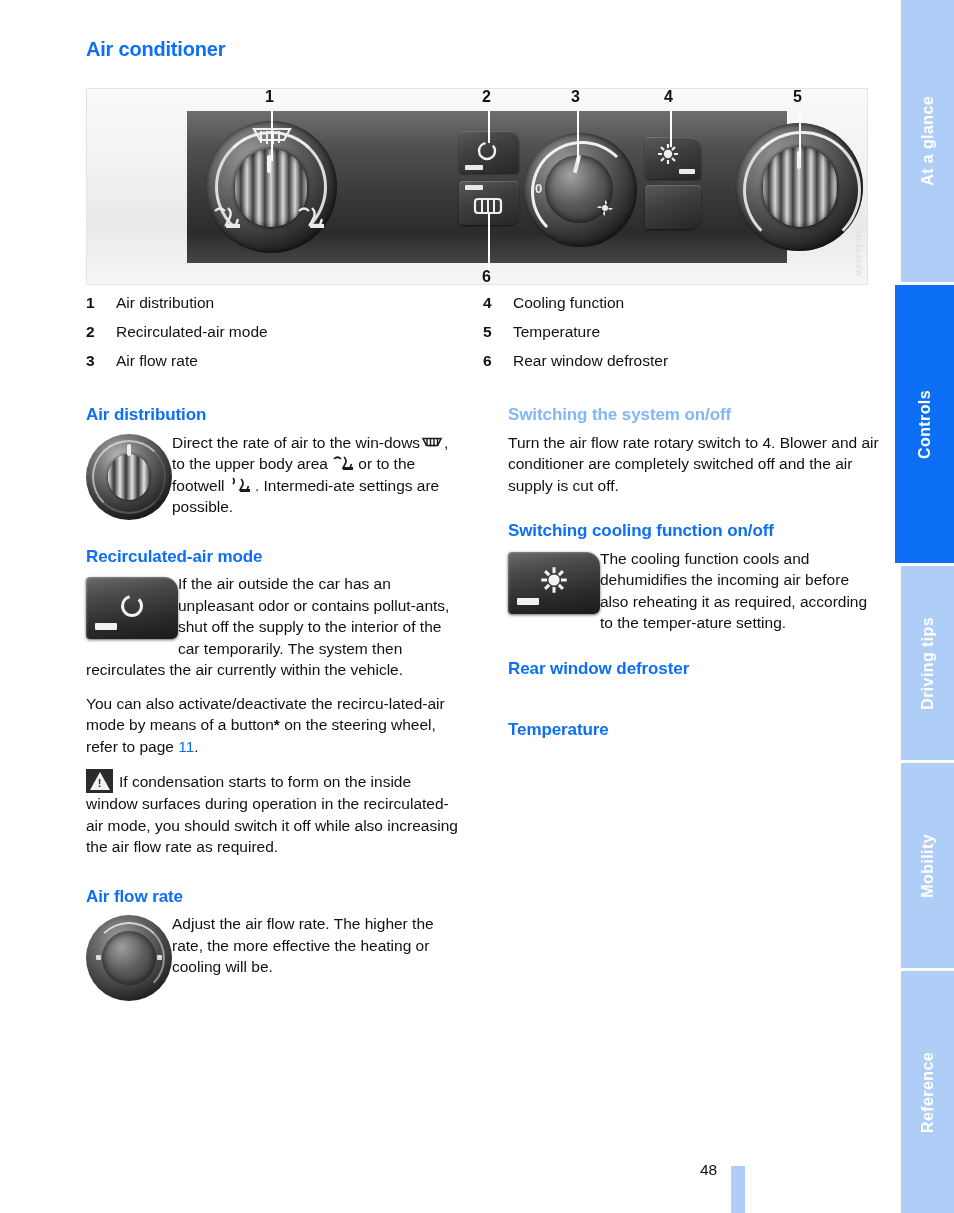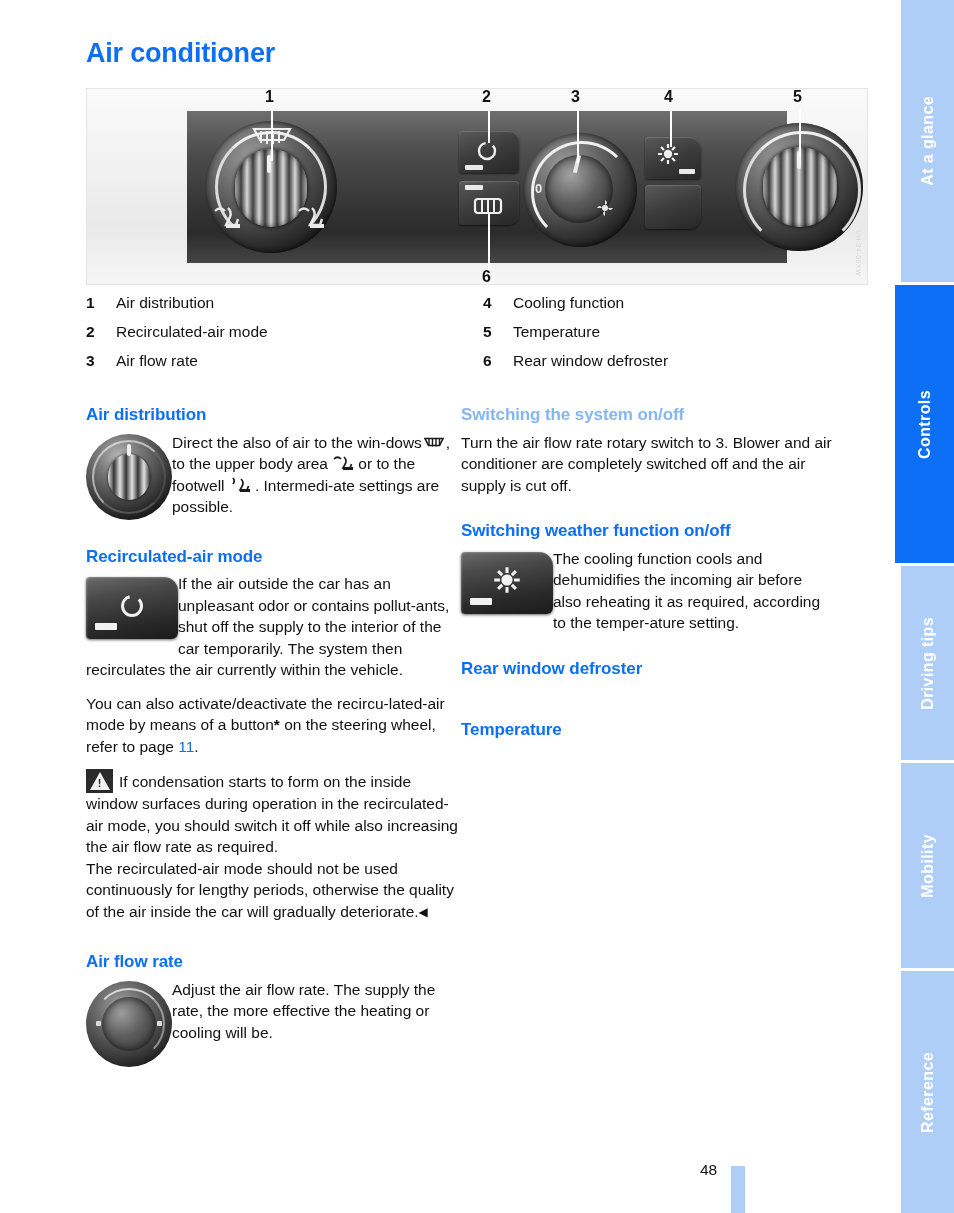--- a/index.html
+++ b/index.html
@@ -55,21 +55,21 @@
     left: 0;
     top: 0;
     width: 895px;
     height: 1213px;
   }
 
   .page-title {
     position: absolute;
     left: 86px;
     top: 38px;
-    font-size: 27px;
+    font-size: 20px;
     font-weight: bold;
     color: #0c6ff5;
     letter-spacing: -0.2px;
   }
 
   
   .hero {
     position: absolute;
     left: 86px;
     top: 88px;
@@ -172,21 +172,21 @@
   
   .col {
     position: absolute;
     top: 404px;
     width: 372px;
     font-size: 15.5px;
     line-height: 21.5px;
     color: #111;
   }
   .col.left  { left: 86px; }
-  .col.right { left: 461px; }
+  .col.right { left: 508px; }
 
   h2.sec {
     font-size: 17px;
     font-weight: bold;
     color: #0c6ff5;
     margin: 0 0 6px 0;
     letter-spacing: -0.1px;
   }
   h2.sec.faded { color: #84b6f2; }
   h2.sec.spaced { margin-top: 20px; }
@@ -461,21 +461,21 @@
 
     <h2 class="sec">Air distribution</h2>
     <div>
       <div class="wrapfig">
         <div class="fig-knob">
           <div class="fk-arc"></div>
           <div class="fk-core"></div>
           <div class="fk-tick"></div>
         </div>
       </div>
-      <p class="tight"><span>Direct the also of air to the win-dows</span><svg class="inline-icon" width="22" height="13" viewBox="0 0 22 13">
+      <p class="tight"><span>Direct the rate of air to the win-dows</span><svg class="inline-icon" width="22" height="13" viewBox="0 0 22 13">
             <path d="M2 1.5 h18 l-3.5 7 h-11 z" fill="none" stroke="#1a1a1a" stroke-width="1.6"></path>
             <path d="M6 2 v7 M9.5 2 v7.5 M13 2 v7.5 M16.5 2 v7" stroke="#1a1a1a" stroke-width="1.4"></path>
           </svg><span>, to the upper body area</span>
       <svg class="inline-icon" width="24" height="16" viewBox="0 0 24 16">
             <path d="M1 4 q3.5 -3.5 7 0" stroke="#1a1a1a" stroke-width="1.7" fill="none"></path>
             <path d="M11 2 q3 3 1.5 6.5 l-2.5 4.5 h7 l1.5 -4" stroke="#1a1a1a" stroke-width="1.7" fill="none"></path>
             <path d="M10 12 h10 v3 h-10 z" fill="#1a1a1a"></path>
           </svg><span>or to the footwell</span>
       <svg class="inline-icon" width="24" height="16" viewBox="0 0 24 16">
             <path d="M3 1 q2.5 3 0 6" stroke="#1a1a1a" stroke-width="1.7" fill="none"></path>
@@ -493,42 +493,41 @@
           </svg>
           <div class="fb-led"></div>
         </div>
       </div>
       <p class="para">If the air outside the car has an unpleasant odor or contains pollut-ants, shut off the supply to the interior of the car temporarily. The system then recirculates the air currently within the vehicle.</p>
     </div>
 
     <p class="para"><span>You can also activate/deactivate the recircu-lated-air mode by means of a button</span><span class="star">*</span> <span>on the steering wheel, refer to page</span> <span class="link">11</span><span>.</span></p>
 
     <p class="tight"><span class="warn-icon"><span class="tri"></span><span class="bang">!</span></span><span>If condensation starts to form on the inside window surfaces during operation in the recirculated-air mode, you should switch it off while also increasing the air flow rate as required.</span></p>
-    <p class="tight"><span>The recirculated-air mode should not be used continuously for lengthy periods, otherwise the quality of the air inside the car will gradually deteriorate.</span><span class="endmark">◀</span></p>
 
     <h2 class="sec" style="margin-top:28px;">Air flow rate</h2>
     <div>
       <div class="wrapfig">
         <div class="fig-blower">
           <div class="fb-arc"></div>
           <div class="fb-dome"></div>
           <div class="fb-mark" style="left:10px;top:40px;"></div>
           <div class="fb-mark" style="right:10px;top:40px;"></div>
         </div>
       </div>
-      <p class="tight">Adjust the air flow rate. The supply the rate, the more effective the heating or cooling will be.</p>
+      <p class="tight">Adjust the air flow rate. The higher the rate, the more effective the heating or cooling will be.</p>
     </div>
   </div>
 
   <div class="col right">
 
     <h2 class="sec faded">Switching the system on/off</h2>
-    <p class="para">Turn the air flow rate rotary switch to 3. Blower and air conditioner are completely switched off and the air supply is cut off.</p>
-
-    <h2 class="sec" style="margin-top:24px;">Switching weather function on/off</h2>
+    <p class="para">Turn the air flow rate rotary switch to 4. Blower and air conditioner are completely switched off and the air supply is cut off.</p>
+
+    <h2 class="sec" style="margin-top:24px;">Switching cooling function on/off</h2>
     <div>
       <div class="wrapfig" style="margin-top:4px;">
         <div class="fig-btn">
           <svg class="glyph" width="28" height="28" viewBox="0 0 22 22">
             <circle cx="11" cy="11" r="4.4" fill="#f2f2f2"></circle>
             <path d="M11 1 v4.5 M11 16.5 v4.5 M1 11 h4.5 M16.5 11 h4.5 M4 4 l3.2 3.2 M14.8 14.8 l3.2 3.2 M18 4 l-3.2 3.2 M7.2 14.8 l-3.2 3.2" stroke="#f2f2f2" stroke-width="2.4"></path>
           </svg>
           <div class="fb-led"></div>
         </div>
       </div>

